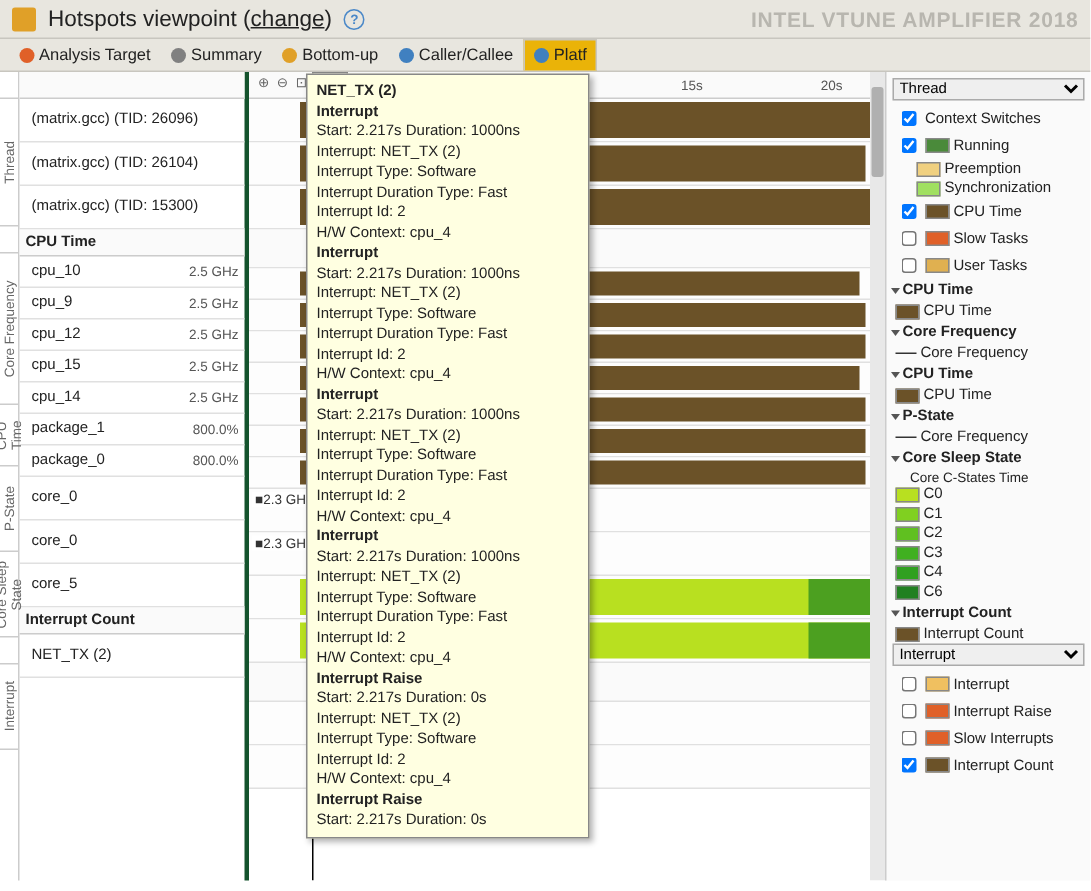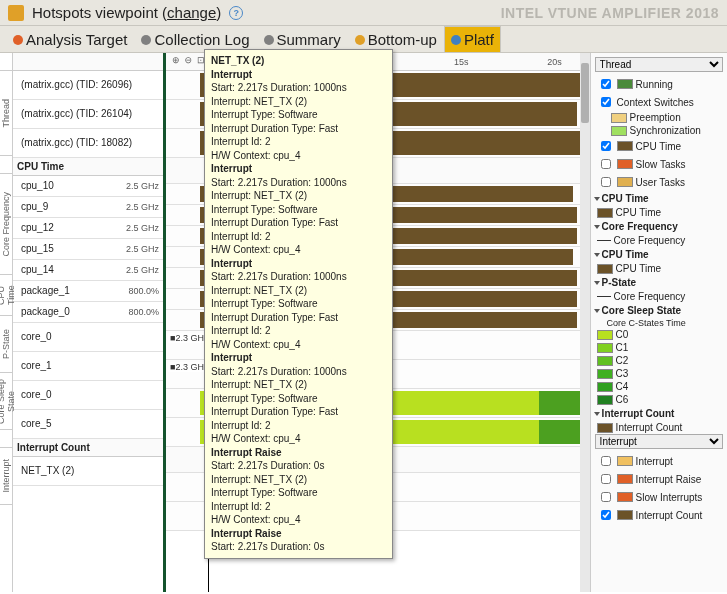--- a/index.html
+++ b/index.html
@@ -1,21 +1,21 @@
 <!DOCTYPE html>
 <html><head>
 <meta charset="utf-8">
 <style>
 html,body{margin:0;padding:0;font-family:Arial,Helvetica,sans-serif;font-size:11px;color:#222;background:#fff;width:727px;height:594px;overflow:hidden}
 .hdr{background:#e8e6df;border-bottom:1px solid #c8c6bf;padding:4px 8px;display:flex;align-items:center;gap:8px}
 .hdr h1{margin:0;font-size:18px;font-weight:bold;color:#333}
 .brand{margin-left:auto;font-size:14px;font-weight:bold;color:#b8b6af;letter-spacing:0.5px;white-space:nowrap}
 .change{text-decoration:underline;cursor:pointer}
 .help-icon{width:12px;height:12px;border:1px solid #4a88c8;border-radius:50%;color:#4a88c8;font-size:9px;display:inline-flex;align-items:center;justify-content:center;font-weight:bold}
-.tabs{background:#e8e6df;border-bottom:1px solid #c8c6bf;display:flex;padding:0 6px;font-size:15px}
+.tabs{background:#e8e6df;border-bottom:1px solid #c8c6bf;display:flex;padding:0 6px;font-size:11px}
 .tab{padding:4px 6px;display:flex;align-items:center;gap:3px;cursor:pointer;border:1px solid transparent;border-bottom:none;white-space:nowrap}
 .tab.active{background:#eab308;border-color:#c8c6bf}
 .tab-ico{width:10px;height:10px;border-radius:50%}
 .main{display:flex;height:539px}
 .left{width:597px;display:flex}
 .row-labels{width:150px;border-right:3px solid #14532d}
 .row-hdr{height:17px;line-height:17px;border-bottom:1px solid #ccc;padding-left:4px;font-weight:bold;background:#fafafa;font-size:10px}
 .row-item{height:20px;line-height:20px;border-bottom:1px solid #e0e0e0;padding-left:8px;font-size:10px;display:flex;align-items:center;justify-content:space-between;padding-right:4px}
 .row-item.tall{height:28px;line-height:28px}
 .vlabel{writing-mode:vertical-rl;transform:rotate(180deg);font-size:9px;color:#666;text-align:center}
@@ -62,29 +62,29 @@
   <span class="brand">INTEL VTUNE AMPLIFIER 2018</span>
 </div>
 
 <div class="tabs" id="tabs">
     <div class="tab">
       <span class="tab-ico" style="background:#e06028"></span>
       <span>Analysis Target</span>
     </div>
     <div class="tab">
       <span class="tab-ico" style="background:#808080"></span>
-      <span>Collection Log</span>
-    </div>
-    <div class="tab">
-      <span class="tab-ico" style="background:#808080"></span>
       <span>Summary</span>
     </div>
     <div class="tab">
       <span class="tab-ico" style="background:#e0a028"></span>
       <span>Bottom-up</span>
+    </div>
+    <div class="tab">
+      <span class="tab-ico" style="background:#4080c0"></span>
+      <span>Caller/Callee</span>
     </div>
     <div class="tab active">
       <span class="tab-ico" style="background:#4080c0"></span>
       <span>Platf</span>
     </div>
   </div>
 
 <div class="main">
   <div class="left">
     <div class="vlabel-col" id="vcol">
@@ -116,21 +116,21 @@
       </div>
     <div class="row-labels" id="rlabels">
         <div class="row-hdr"></div>
         <div class="row-item tall">
           <span>(matrix.gcc) (TID: 26096)</span>
         </div>
         <div class="row-item tall">
           <span>(matrix.gcc) (TID: 26104)</span>
         </div>
         <div class="row-item tall">
-          <span>(matrix.gcc) (TID: 18082)</span>
+          <span>(matrix.gcc) (TID: 15300)</span>
         </div>
         <div class="row-hdr">CPU Time</div>
         <div class="row-item">
           <span>cpu_10</span>
           <span class="ghz">2.5 GHz</span>
         </div>
         <div class="row-item">
           <span>cpu_9</span>
           <span class="ghz">2.5 GHz</span>
         </div>
@@ -149,23 +149,20 @@
         <div class="row-item">
           <span>package_1</span>
           <span class="ghz">800.0%</span>
         </div>
         <div class="row-item">
           <span>package_0</span>
           <span class="ghz">800.0%</span>
         </div>
         <div class="row-item tall">
           <span>core_0</span>
-        </div>
-        <div class="row-item tall">
-          <span>core_1</span>
         </div>
         <div class="row-item tall">
           <span>core_0</span>
         </div>
         <div class="row-item tall">
           <span>core_5</span>
         </div>
         <div class="row-hdr">Interrupt Count</div>
         <div class="row-item tall">
           <span>NET_TX (2)</span>
@@ -233,25 +230,25 @@
         <div class="tl-row hdr"></div>
         <div class="tl-row tall"></div>
         <div class="tl-row tall"></div>
         <div class="sb">
           <div class="sb-thumb" style="top:10px;height:60px"></div>
         </div>
       </div>
   </div>
   <div class="right" id="legend"><select class="legend-sel"><option>Thread</option></select><div class="legend-item">
         <input type="checkbox" class="chk" checked="" style="">
+        <span>Context Switches</span>
+      </div><div class="legend-item">
+        <input type="checkbox" class="chk" checked="" style="">
         <span class="swatch" style="background:#4a8a3a"></span>
         <span>Running</span>
-      </div><div class="legend-item">
-        <input type="checkbox" class="chk" checked="" style="">
-        <span>Context Switches</span>
       </div><div class="legend-item ind">
         <span class="swatch" style="background:#f0d080"></span>
         <span>Preemption</span>
       </div><div class="legend-item ind">
         <span class="swatch" style="background:#a0e060"></span>
         <span>Synchronization</span>
       </div><div class="legend-item">
         <input type="checkbox" class="chk" checked="" style="">
         <span class="swatch" style="background:#6b5228"></span>
         <span>CPU Time</span>

